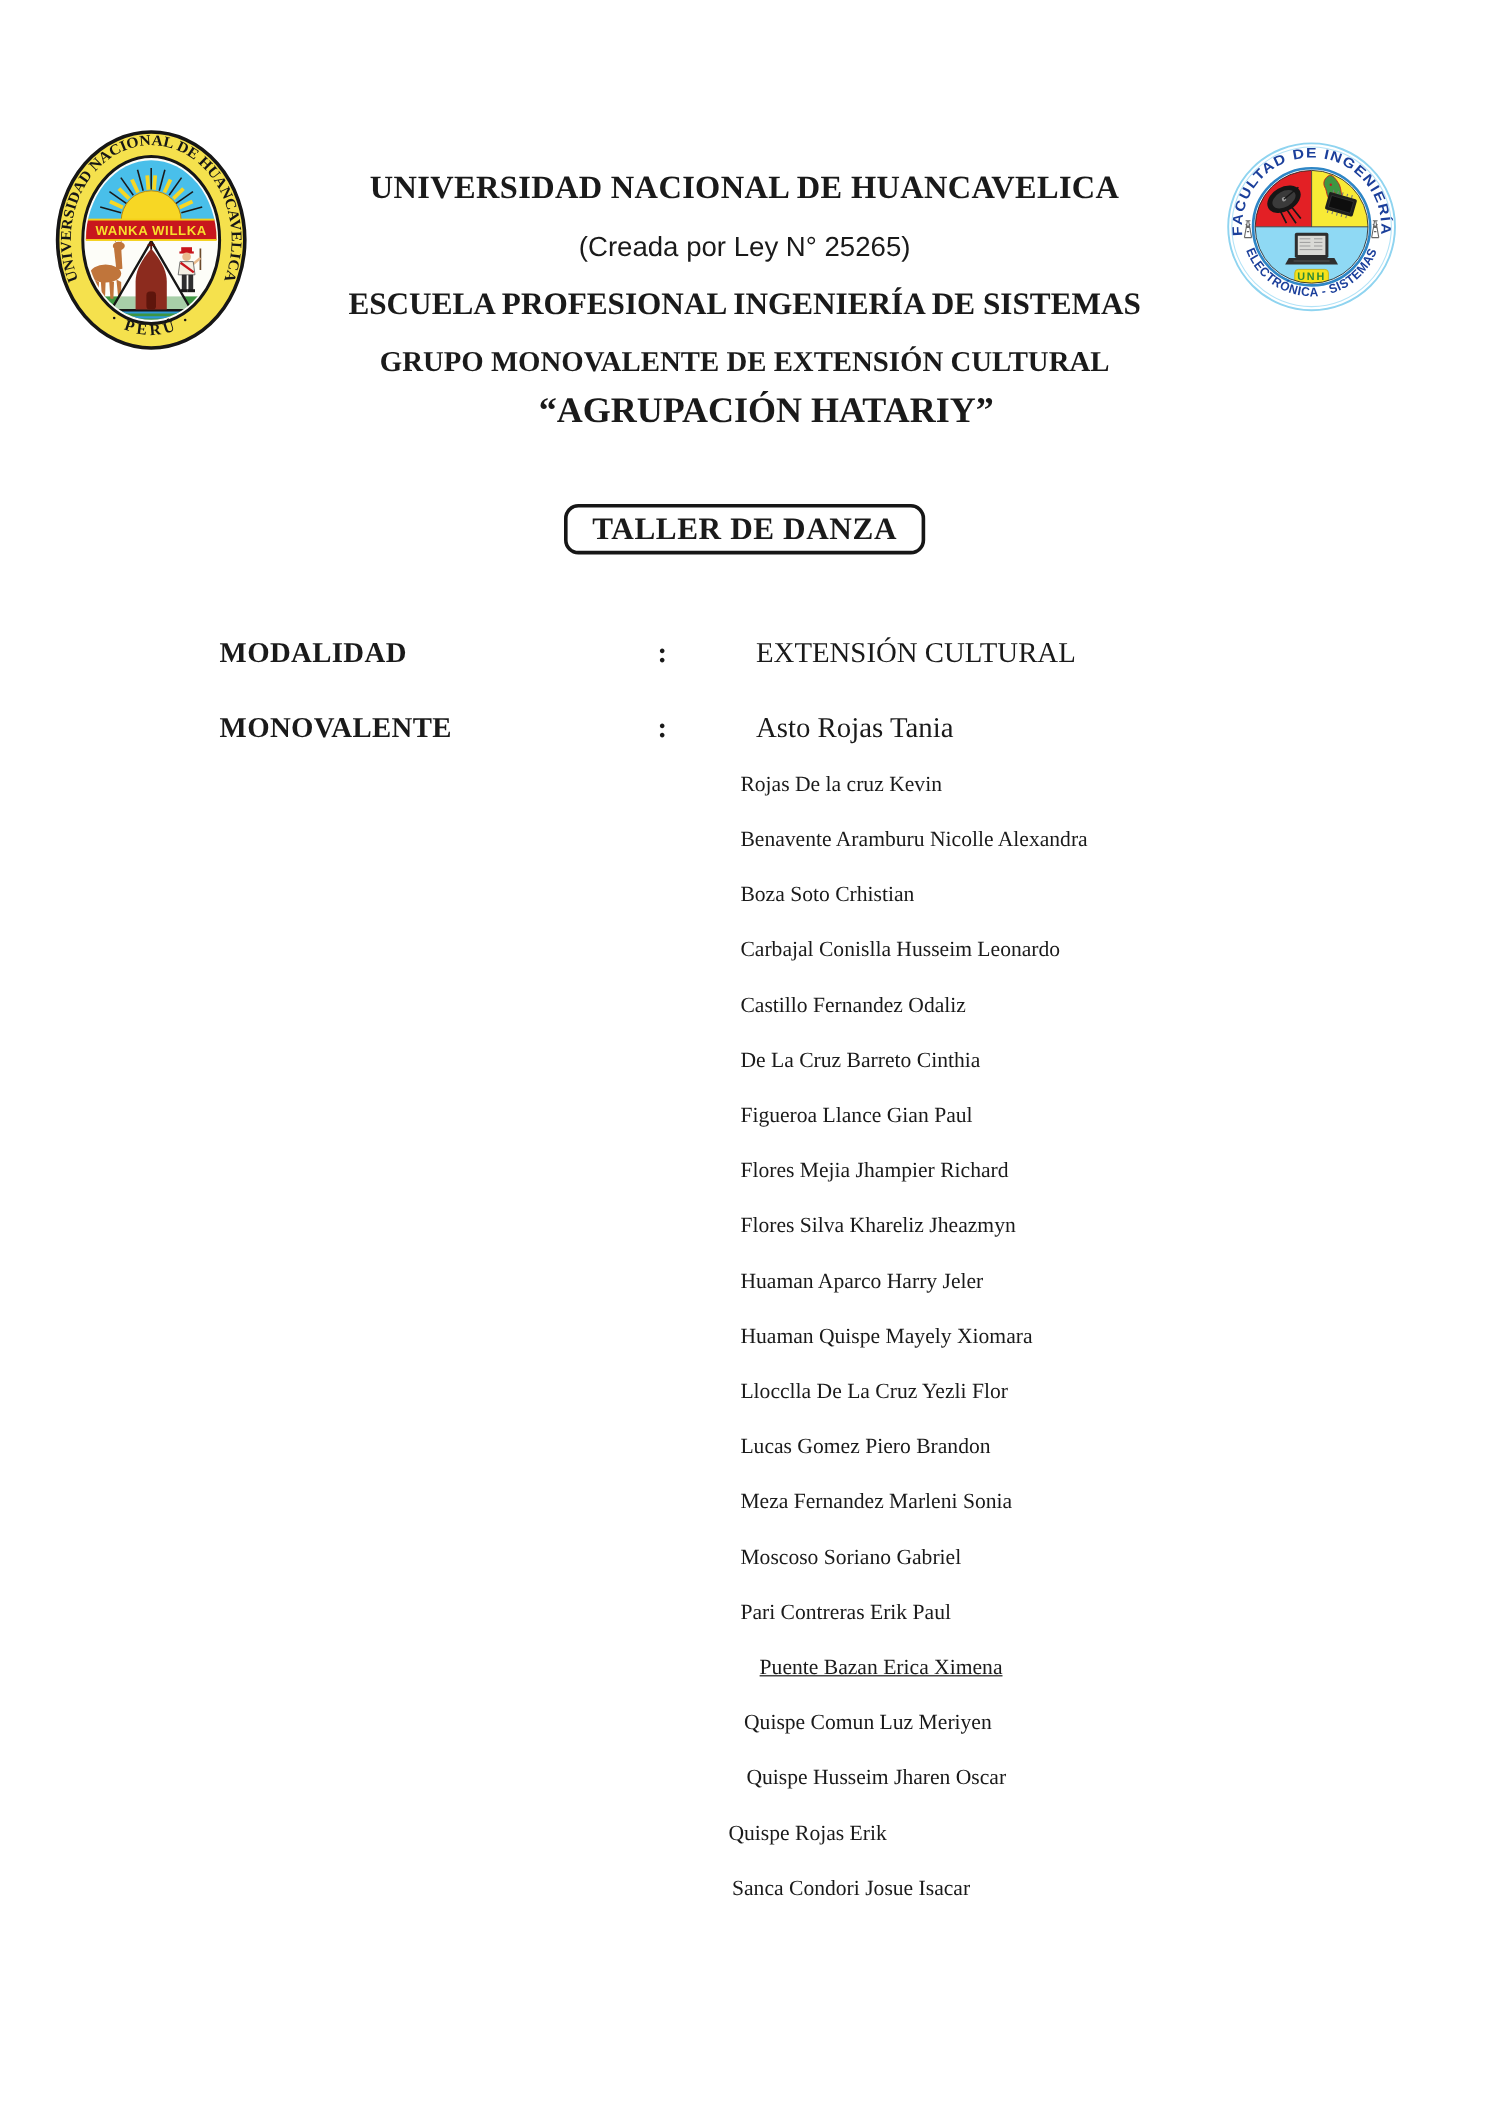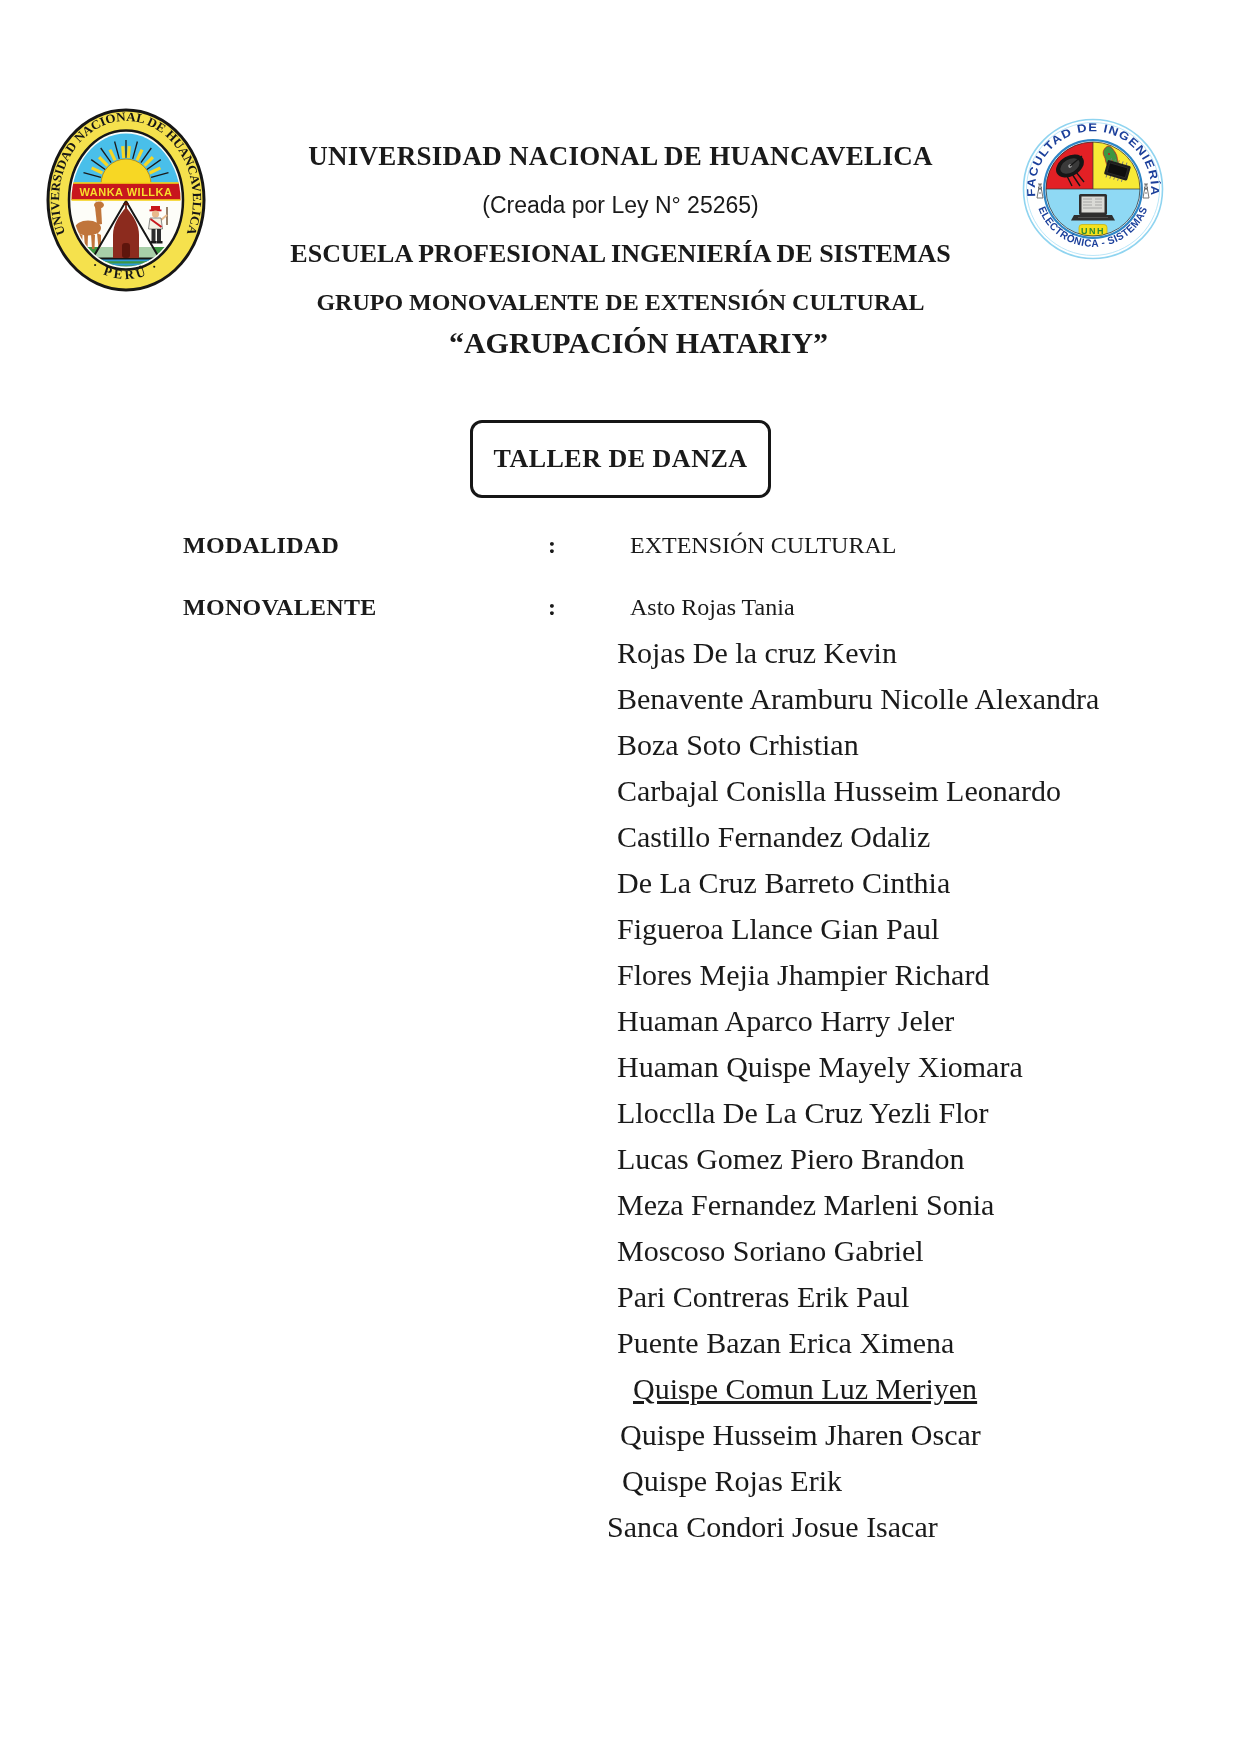--- a/index.html
+++ b/index.html
@@ -8,31 +8,31 @@
 
   .hline{position:absolute;left:0;right:0;text-align:center;white-space:nowrap;}
   .t-university{top:141px;font-size:27px;font-weight:bold;letter-spacing:.3px;}
   .t-law{top:192px;font-size:23px;font-family:"Liberation Sans",sans-serif;}
   .t-school{top:239px;font-size:26px;font-weight:bold;}
   .t-group{top:289px;font-size:24px;font-weight:bold;}
   .t-agrupacion{top:326px;font-size:30px;font-weight:bold;padding-left:36px;}
   .t-report{top:389px;font-size:22px;font-weight:bold;letter-spacing:.4px;}
   .box-wrap{top:420px;}
   .title-box{display:inline-block;border:3px solid #161616;border-radius:12px;
-             padding:21px 20px;font-size:26px;font-weight:bold;letter-spacing:.5px;text-align:right;}
+             padding:3px 20px;font-size:26px;font-weight:bold;letter-spacing:.5px;text-align:right;}
 
   .fields{position:absolute;top:522px;left:13px;width:100%;}
   .field-row{position:relative;height:46px;line-height:46px;font-size:24px;}
   .field-row + .field-row{margin-top:16px;}
   .field-row .lbl{position:absolute;left:170px;font-weight:bold;letter-spacing:.3px;}
   .field-row .sep{position:absolute;left:535px;font-weight:bold;}
   .field-row .val{position:absolute;left:617px;}
 
   .names{position:absolute;top:630px;left:617px;margin:0;padding:0;list-style:none;
-         font-size:30px;}
+         font-size:18px;}
   .names li{height:46px;line-height:46px;white-space:nowrap;}
   .names li:nth-child(17){margin-left:16px;text-decoration:underline;}
   .names li:nth-child(18){margin-left:3px;}
   .names li:nth-child(19){margin-left:5px;}
   .names li:nth-child(20){margin-left:-10px;}
   .names li:nth-child(21){margin-left:-7px;}
 
   .seal-left{position:absolute;left:45px;top:107px;width:162px;height:186px;}
   .logo-right{position:absolute;left:1022px;top:114px;width:142px;height:150px;}
 
@@ -239,20 +239,21 @@
   <ul class="names">
 
   <li>Rojas De la cruz Kevin</li>
       <li>Benavente Aramburu Nicolle Alexandra</li>
       <li>Boza Soto Crhistian</li>
       <li>Carbajal Conislla Husseim Leonardo</li>
       <li>Castillo Fernandez Odaliz</li>
       <li>De La Cruz Barreto Cinthia</li>
       <li>Figueroa Llance Gian Paul</li>
       <li>Flores Mejia Jhampier Richard</li>
+      <li>Flores Silva Khareliz Jheazmyn</li>
       <li>Huaman Aparco Harry Jeler</li>
       <li>Huaman Quispe Mayely Xiomara</li>
       <li>Llocclla De La Cruz Yezli Flor</li>
       <li>Lucas Gomez Piero Brandon</li>
       <li>Meza Fernandez Marleni Sonia</li>
       <li>Moscoso Soriano Gabriel</li>
       <li>Pari Contreras Erik Paul</li>
       <li>Puente Bazan Erica Ximena</li>
       <li>Quispe Comun Luz Meriyen</li>
       <li>Quispe Husseim Jharen Oscar</li>

